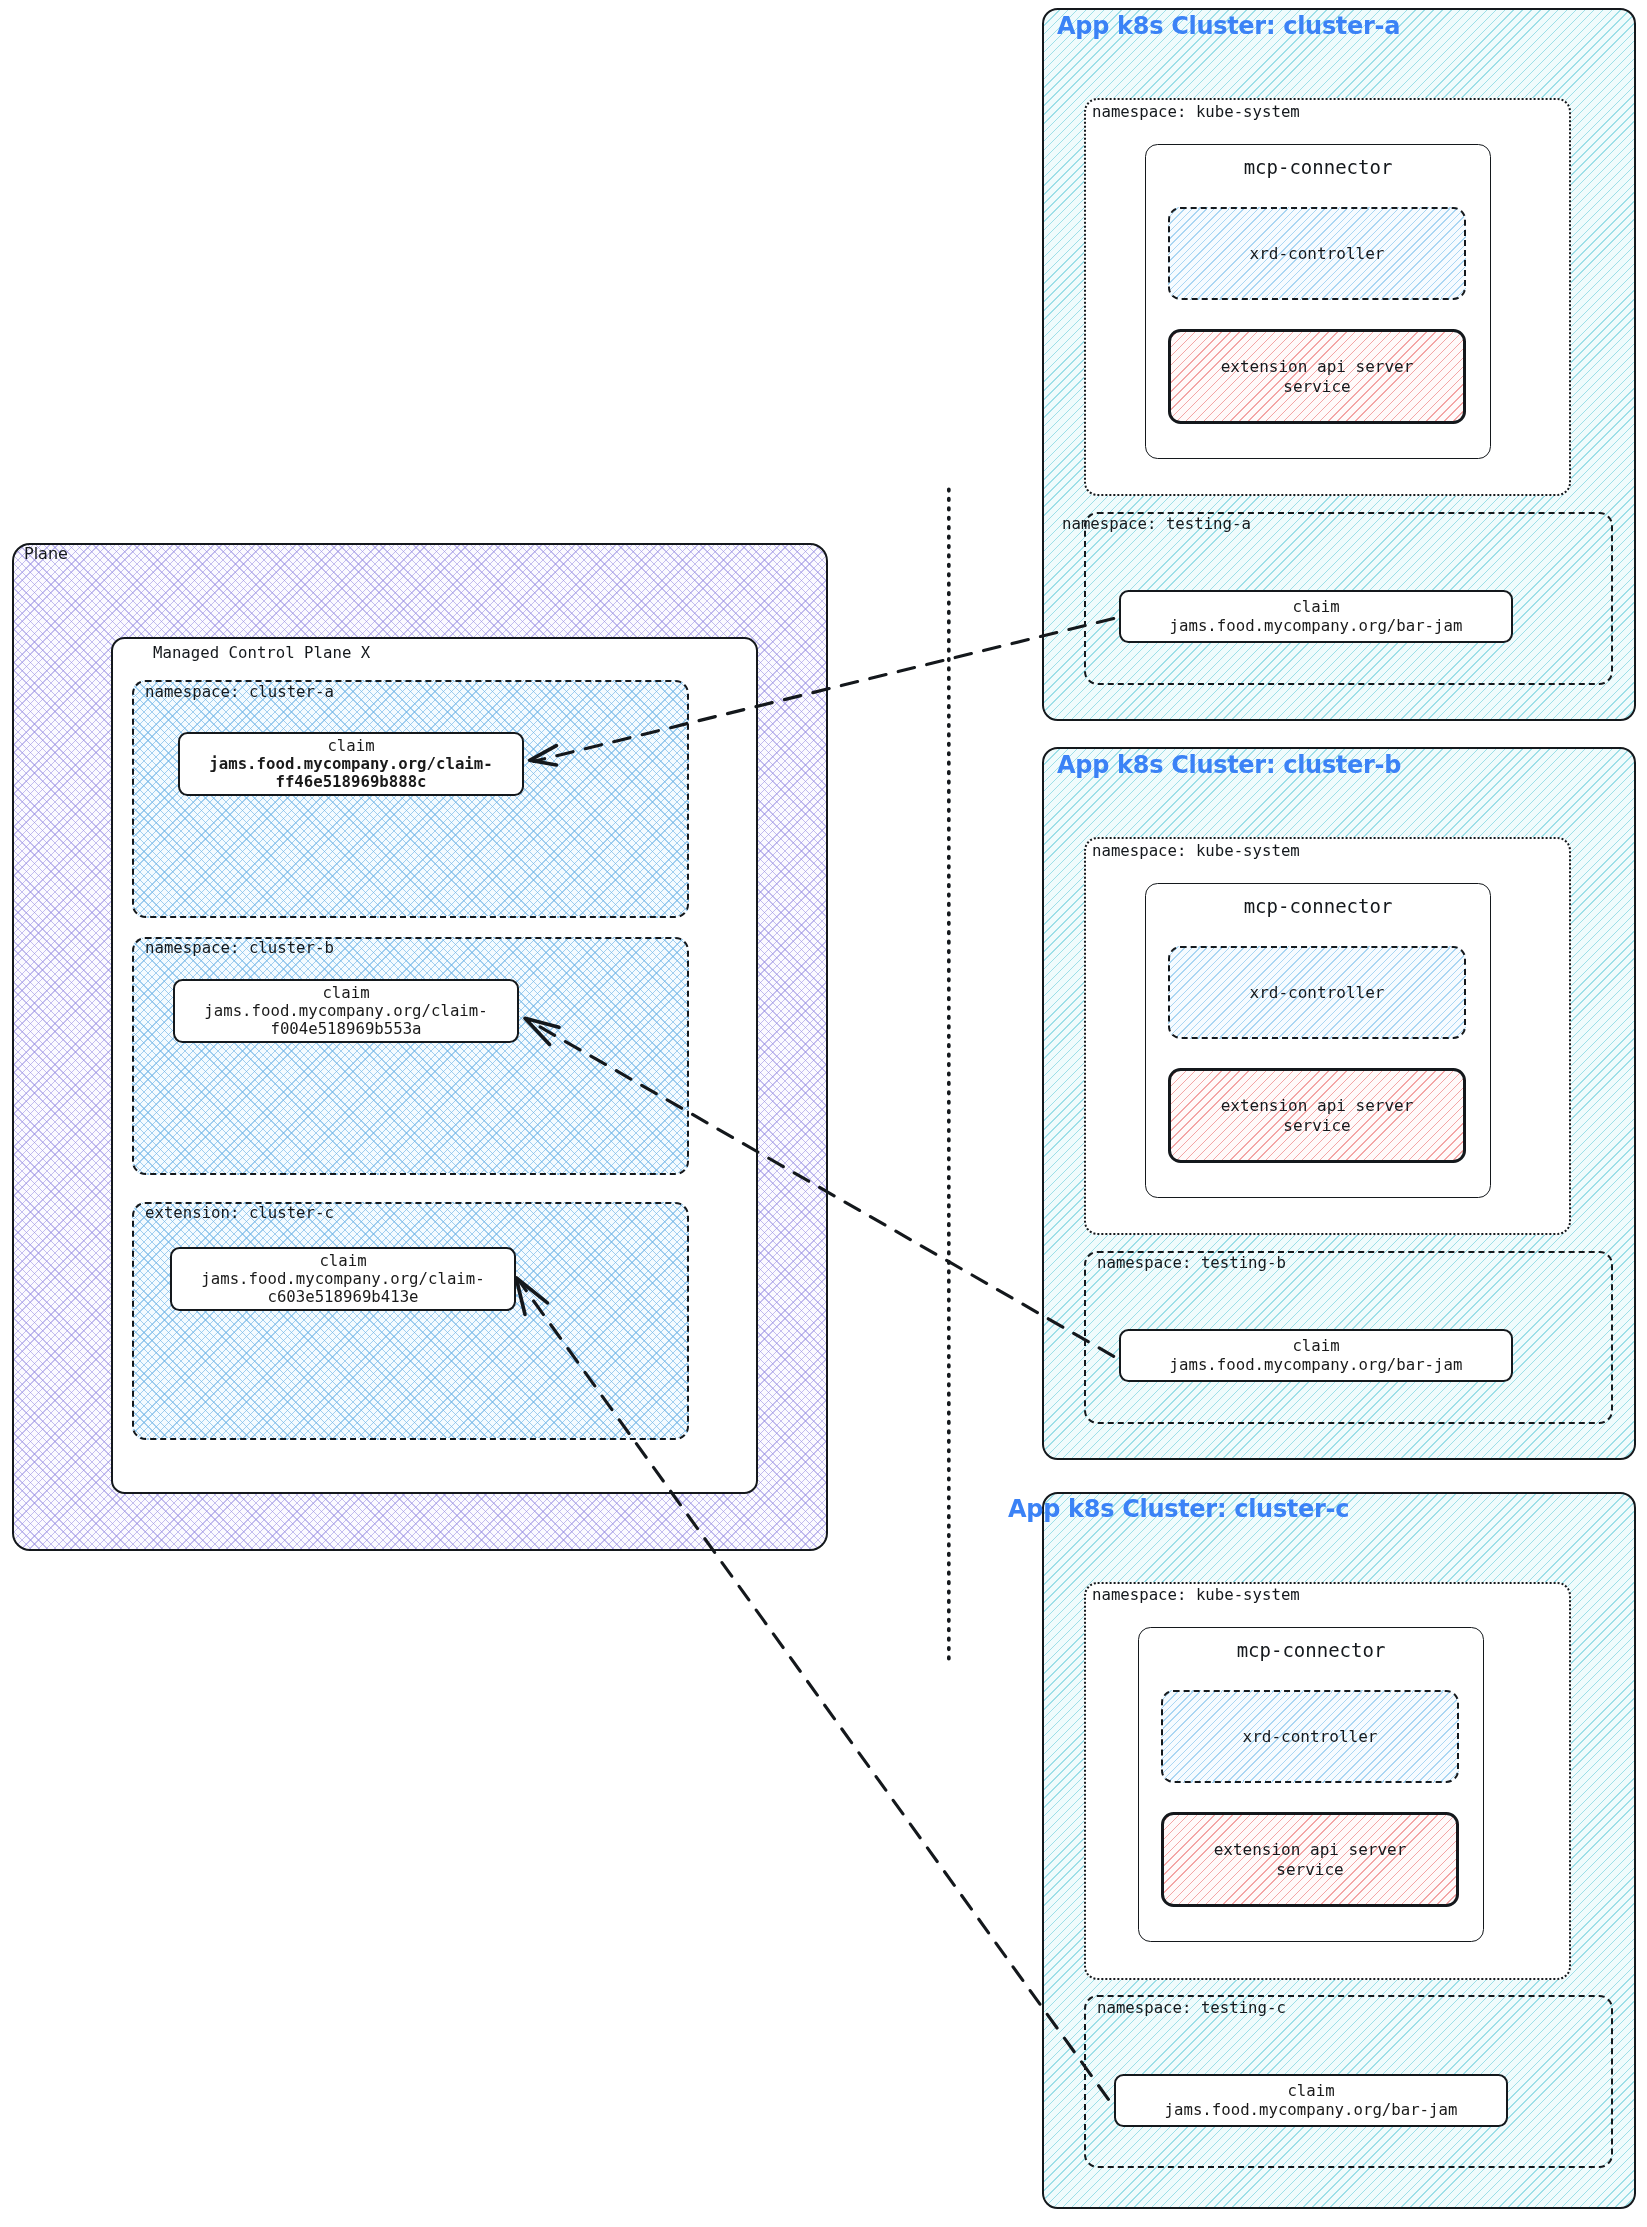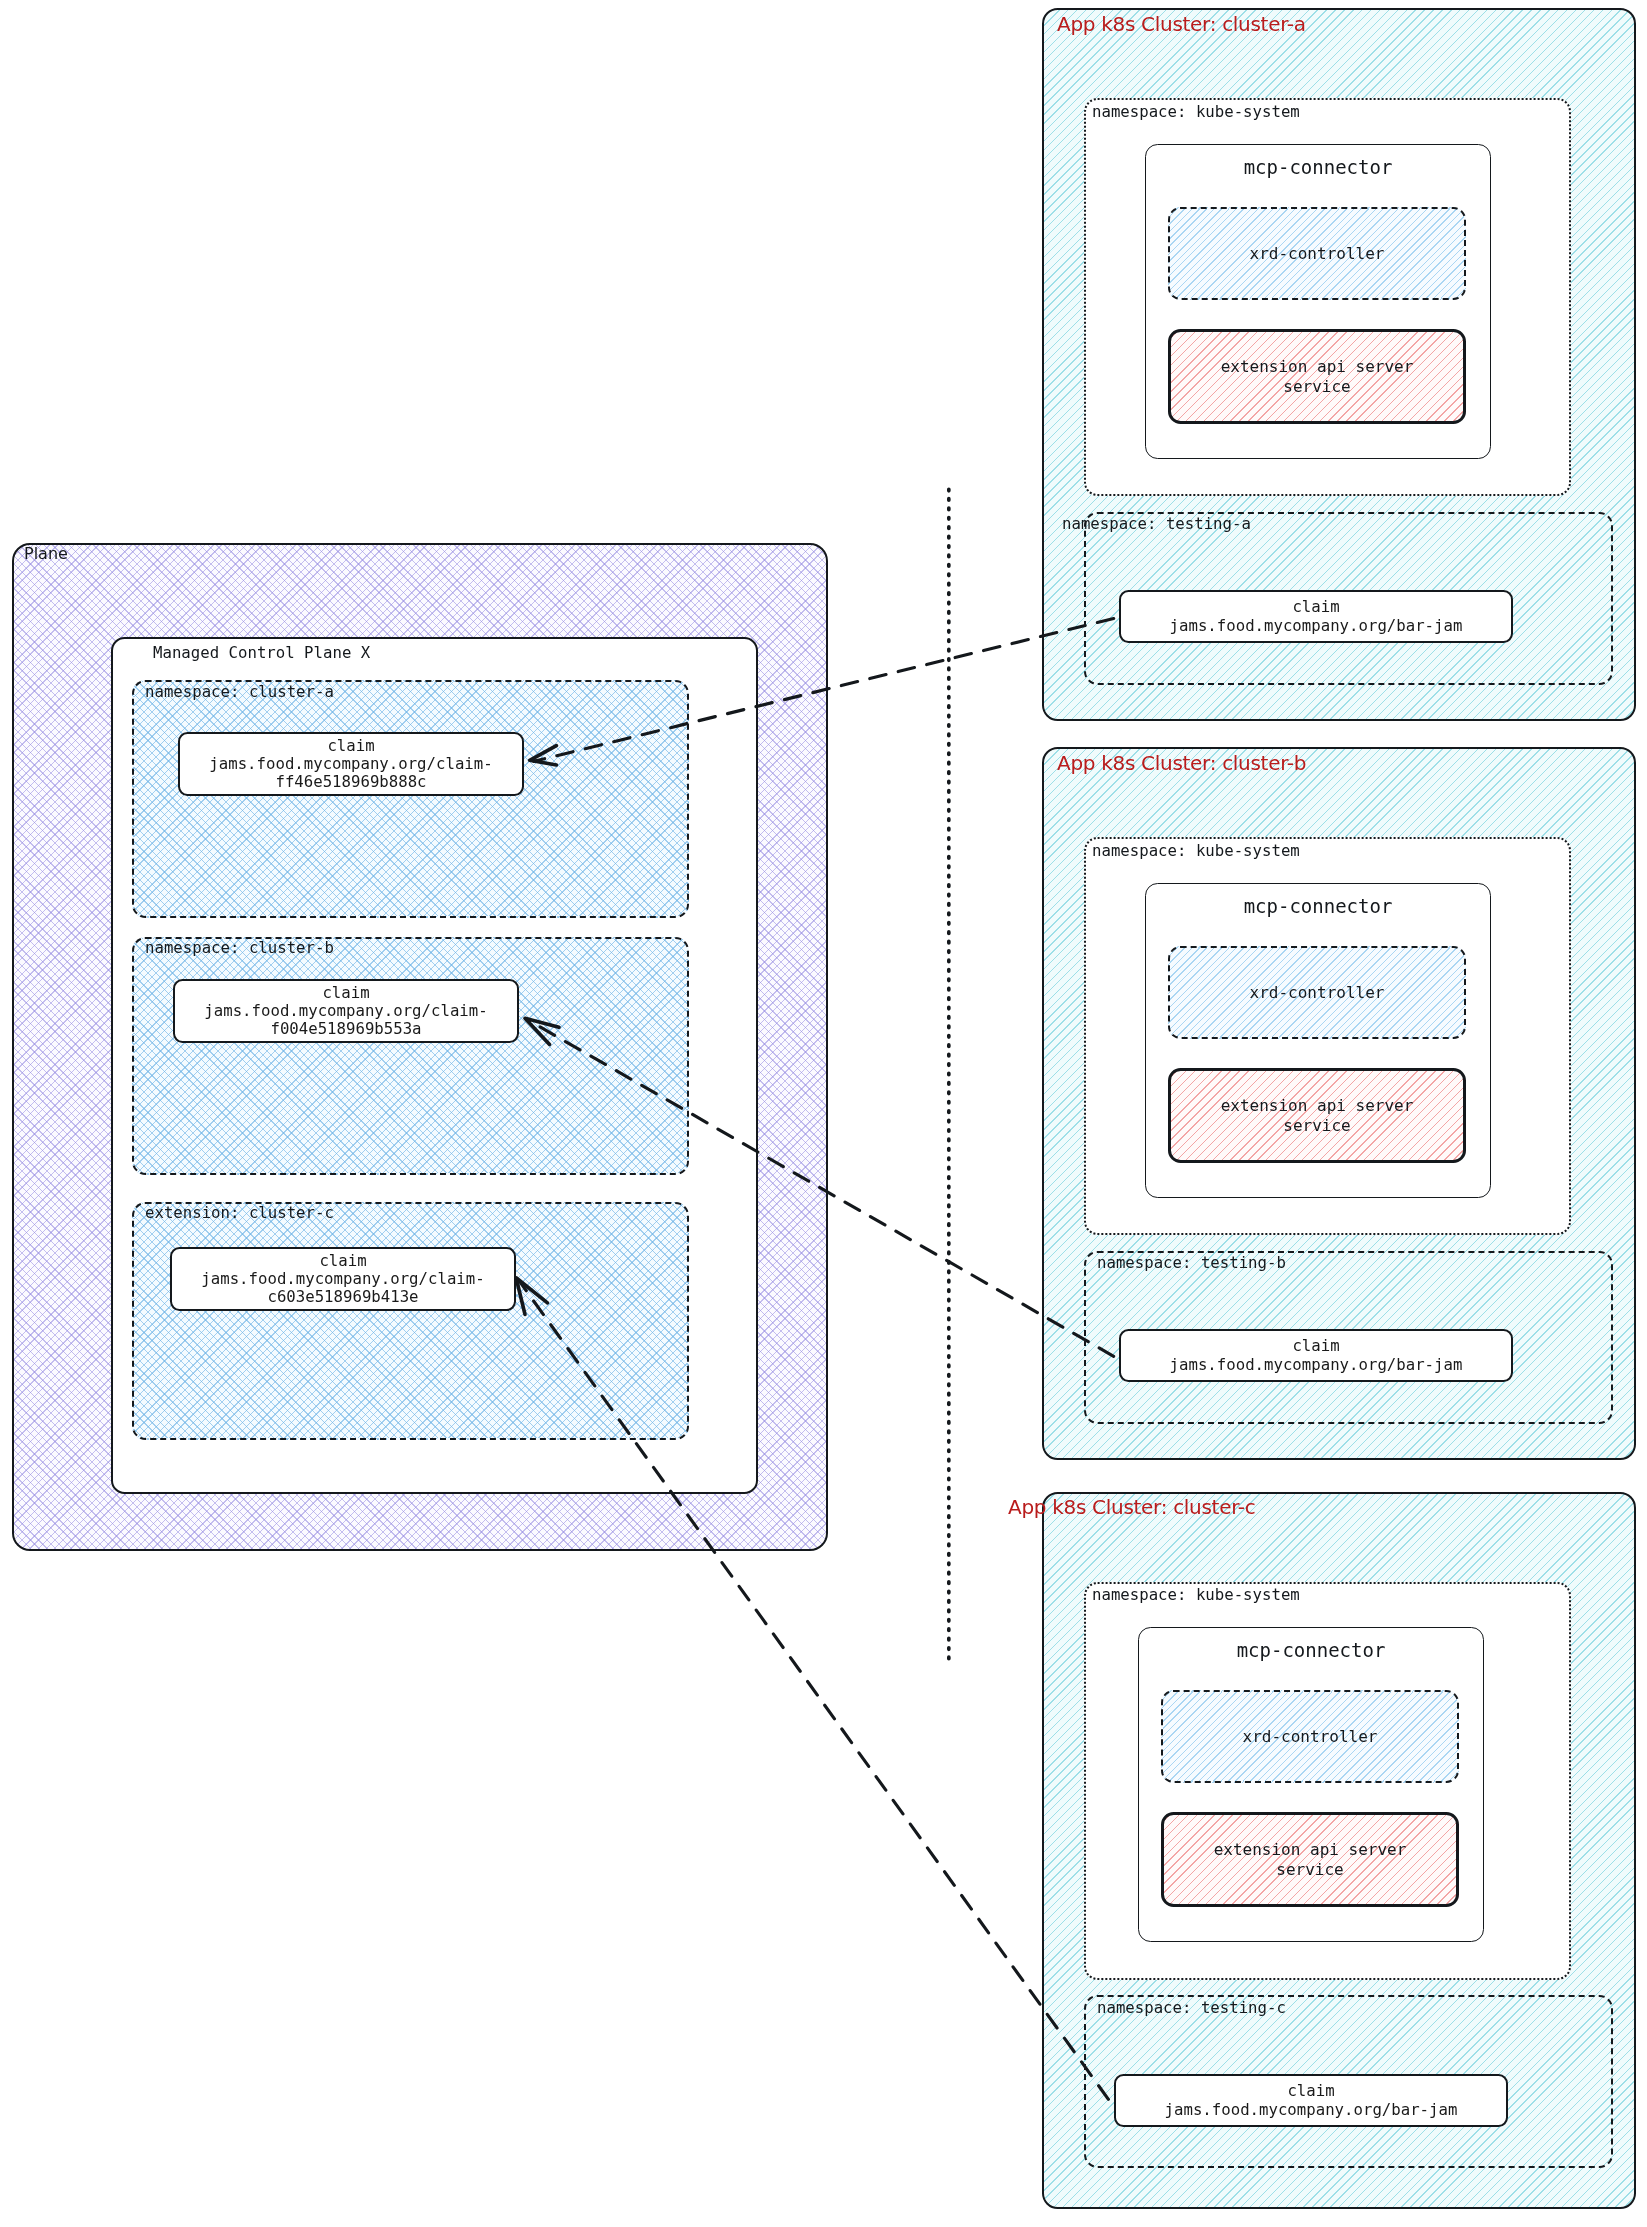--- a/index.html
+++ b/index.html
@@ -76,21 +76,21 @@
     font-size:16px;color:#14181c;white-space:nowrap;
   }
   .ttl-mcp{
     position:absolute;font-size:15.7px;color:#14181c;white-space:nowrap;
   }
   .ttl-ns{
     position:absolute;font-size:15.7px;color:#14181c;white-space:nowrap;
   }
   .ttl-cluster{
     position:absolute;font-family:"DejaVu Sans","Liberation Sans",sans-serif;
-    font-weight:normal;font-size:20px;color:#b91c1c;white-space:nowrap;
+    font-weight:bold;font-size:24px;color:#3b82f6;white-space:nowrap;
     letter-spacing:-0.3px;
   }
   .ttl-conn{
     position:absolute;width:100%;text-align:center;font-size:19px;
     color:#14181c;white-space:nowrap;
   }
   .lbl-center{
     position:absolute;left:0;right:0;text-align:center;font-size:16px;color:#14181c;
   }
   .claim-l1{font-size:15.7px;line-height:1.16;}
@@ -102,21 +102,21 @@
 <div class="box spaces" style="left:11.5px;top:543px;width:816px;height:1008px;"></div>
 <div class="ttl-spaces" style="left:24px;top:544px;">Plane</div>
 
 <div class="box mcp" style="left:111px;top:637px;width:647px;height:857px;"></div>
 <div class="ttl-mcp" style="left:121px;top:643px;padding-left:32px;">Managed Control Plane X</div>
 
 <div class="box ns-left" style="left:132px;top:680px;width:557px;height:238px;"></div>
 <div class="ttl-ns" style="left:145px;top:682px;">namespace: cluster-a</div>
 <div class="box claim" style="left:178px;top:732px;width:346px;height:64px;">
   <div class="claim-l1">claim</div>
-  <div class="claim-l2" style="padding:0 5px;">jams.food.mycompany.org/claim-ff46e518969b888c</div>
+  <div class="claim-l2" style="padding:0 5px;font-weight:bold;">jams.food.mycompany.org/claim-ff46e518969b888c</div>
 </div>
 
 <div class="box ns-left" style="left:132px;top:937px;width:557px;height:238px;"></div>
 <div class="ttl-ns" style="left:145px;top:938px;">namespace: cluster-b</div>
 <div class="box claim" style="left:173px;top:979px;width:346px;height:64px;">
   <div class="claim-l1">claim</div>
   <div class="claim-l2" style="padding:0 7.3px;">jams.food.mycompany.org/claim-f004e518969b553a</div>
 </div>
 
 <div class="box ns-left" style="left:132px;top:1202px;width:557px;height:238px;"></div>

